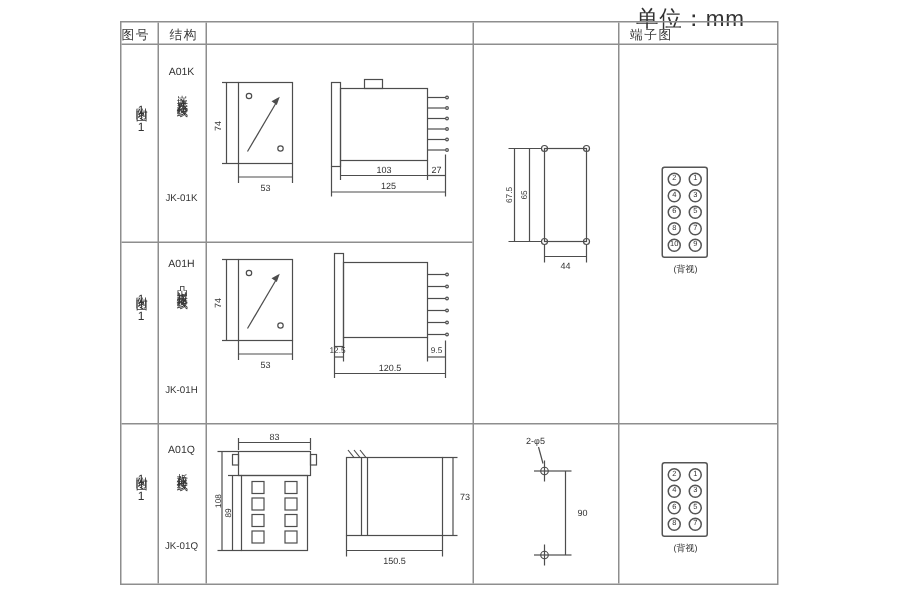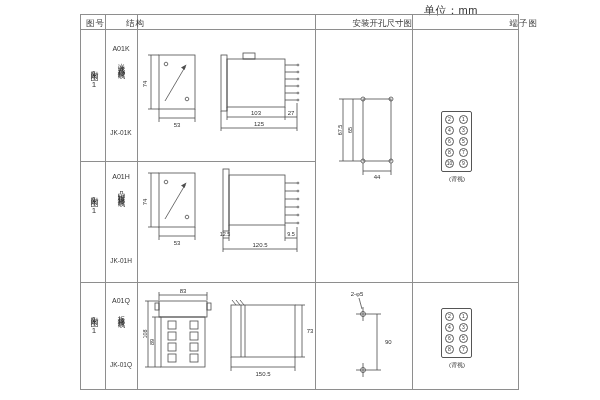--- a/index.html
+++ b/index.html
@@ -1,22 +1,22 @@
 <!DOCTYPE html>
 <html><head>
 <meta charset="utf-8">
 <style>
   *{box-sizing:border-box;margin:0;padding:0;}
   body{background:#fff;}
   .page{position:relative;width:600px;height:400px;background:#ffffff;font-family:"Liberation Sans",sans-serif;color:#333;overflow:hidden;}
-  .unit{position:absolute;left:424px;top:3px;font-size:11px;letter-spacing:0.5px;}
+  .unit{position:absolute;left:424px;top:3px;font-size:15px;letter-spacing:0.5px;}
   .tframe{position:absolute;left:80px;top:14px;width:439px;height:376px;border:1px solid #8e8e8e;}
   .vline{position:absolute;top:0;width:1px;height:100%;background:#8e8e8e;}
   .hline{position:absolute;left:0;height:1px;background:#8e8e8e;}
-  .th{position:absolute;top:3px;font-size:8.5px;text-align:right;letter-spacing:1px;color:#3a3a3a;}
+  .th{position:absolute;top:3px;font-size:8.5px;text-align:left;letter-spacing:1px;color:#3a3a3a;}
   .vwrap{position:absolute;display:flex;justify-content:center;align-items:flex-start;}
   .vtext{writing-mode:vertical-rl;text-orientation:upright;font-size:8px;letter-spacing:2px;}
   .vsmall{writing-mode:vertical-rl;text-orientation:upright;font-size:7.5px;letter-spacing:1.5px;}
   .slabel{position:absolute;text-align:center;font-size:7px;}
   .code{font-size:6.5px;}
   svg{position:absolute;overflow:visible;}
   svg line,svg rect,svg circle,svg path{stroke:#4d4d4d;stroke-width:0.8;fill:none;}
   svg text{fill:#333;stroke:none;font-size:6px;font-family:"Liberation Sans",sans-serif;}
   .fillhead{fill:#4d4d4d;stroke:none;}
   .tbox{position:absolute;width:31px;border:1px solid #555;border-radius:2px;padding:3px;display:flex;flex-direction:column;gap:2px;background:#fff;}
@@ -36,22 +36,21 @@
     <div class="vline" style="left:24px"></div>
     <div class="vline" style="left:56px"></div>
     <div class="vline" style="left:234px"></div>
     <div class="vline" style="left:331px"></div>
     <div class="hline" style="top:14px;width:100%"></div>
     <div class="hline" style="top:146px;width:234px"></div>
     <div class="hline" style="top:267px;width:100%"></div>
 
     <div class="th" style="left:0;width:24px">图号</div>
     <div class="th" style="left:32px;width:32px">结构</div>
-    <div class="th" style="left:234px;width:97px;letter-spacing:0">安装开孔尺寸图</div>
-    <div class="th" style="left:349px;width:108px">端子图</div>
+    <div class="th" style="left:339px;width:108px">端子图</div>
 
     <div class="vwrap" style="left:0;top:50px;width:24px;height:70px">
       <span class="vtext">附图11</span>
     </div>
     <div class="slabel" style="left:24px;top:30px;width:32px">A01K</div>
     <div class="vwrap" style="left:24px;top:42px;width:32px;height:68px">
       <span class="vsmall">嵌入式后接线</span>
     </div>
     <div class="slabel code" style="left:24px;top:114px;width:32px">JK-01K</div>
 

